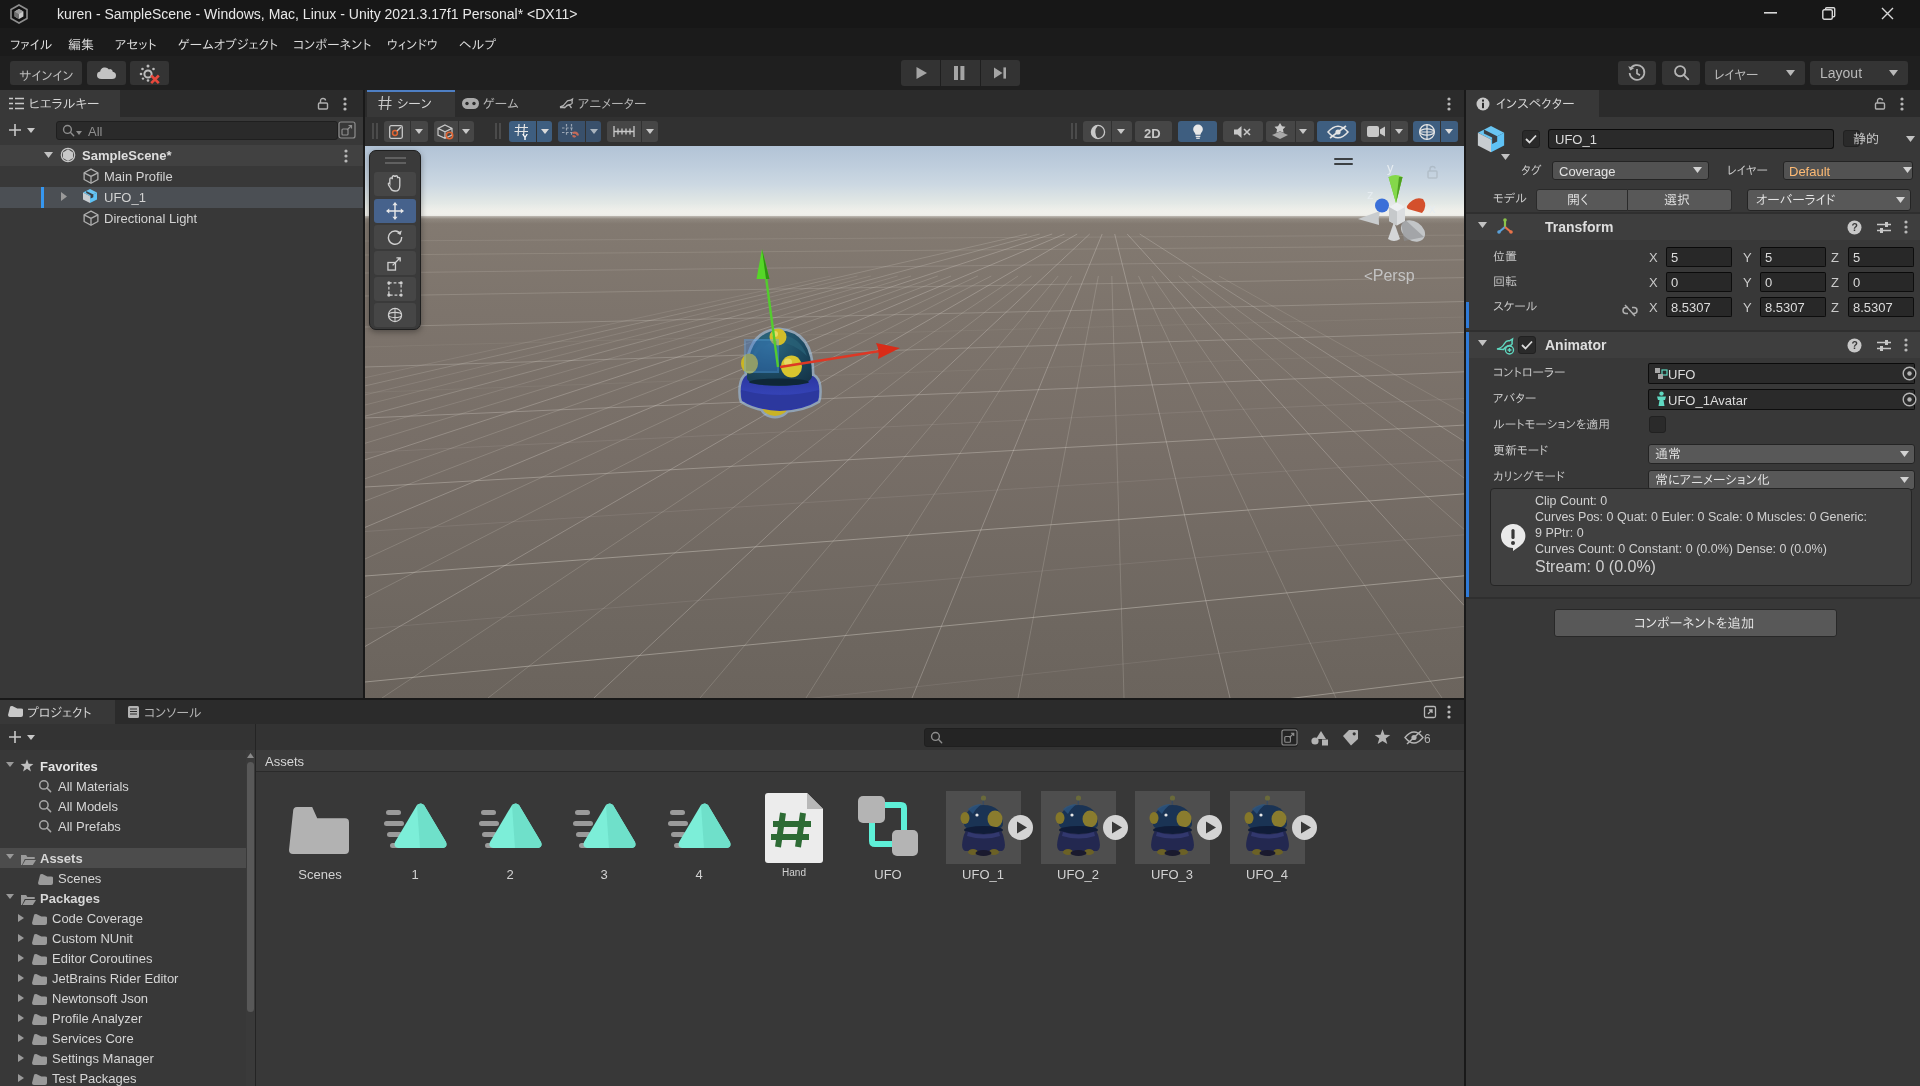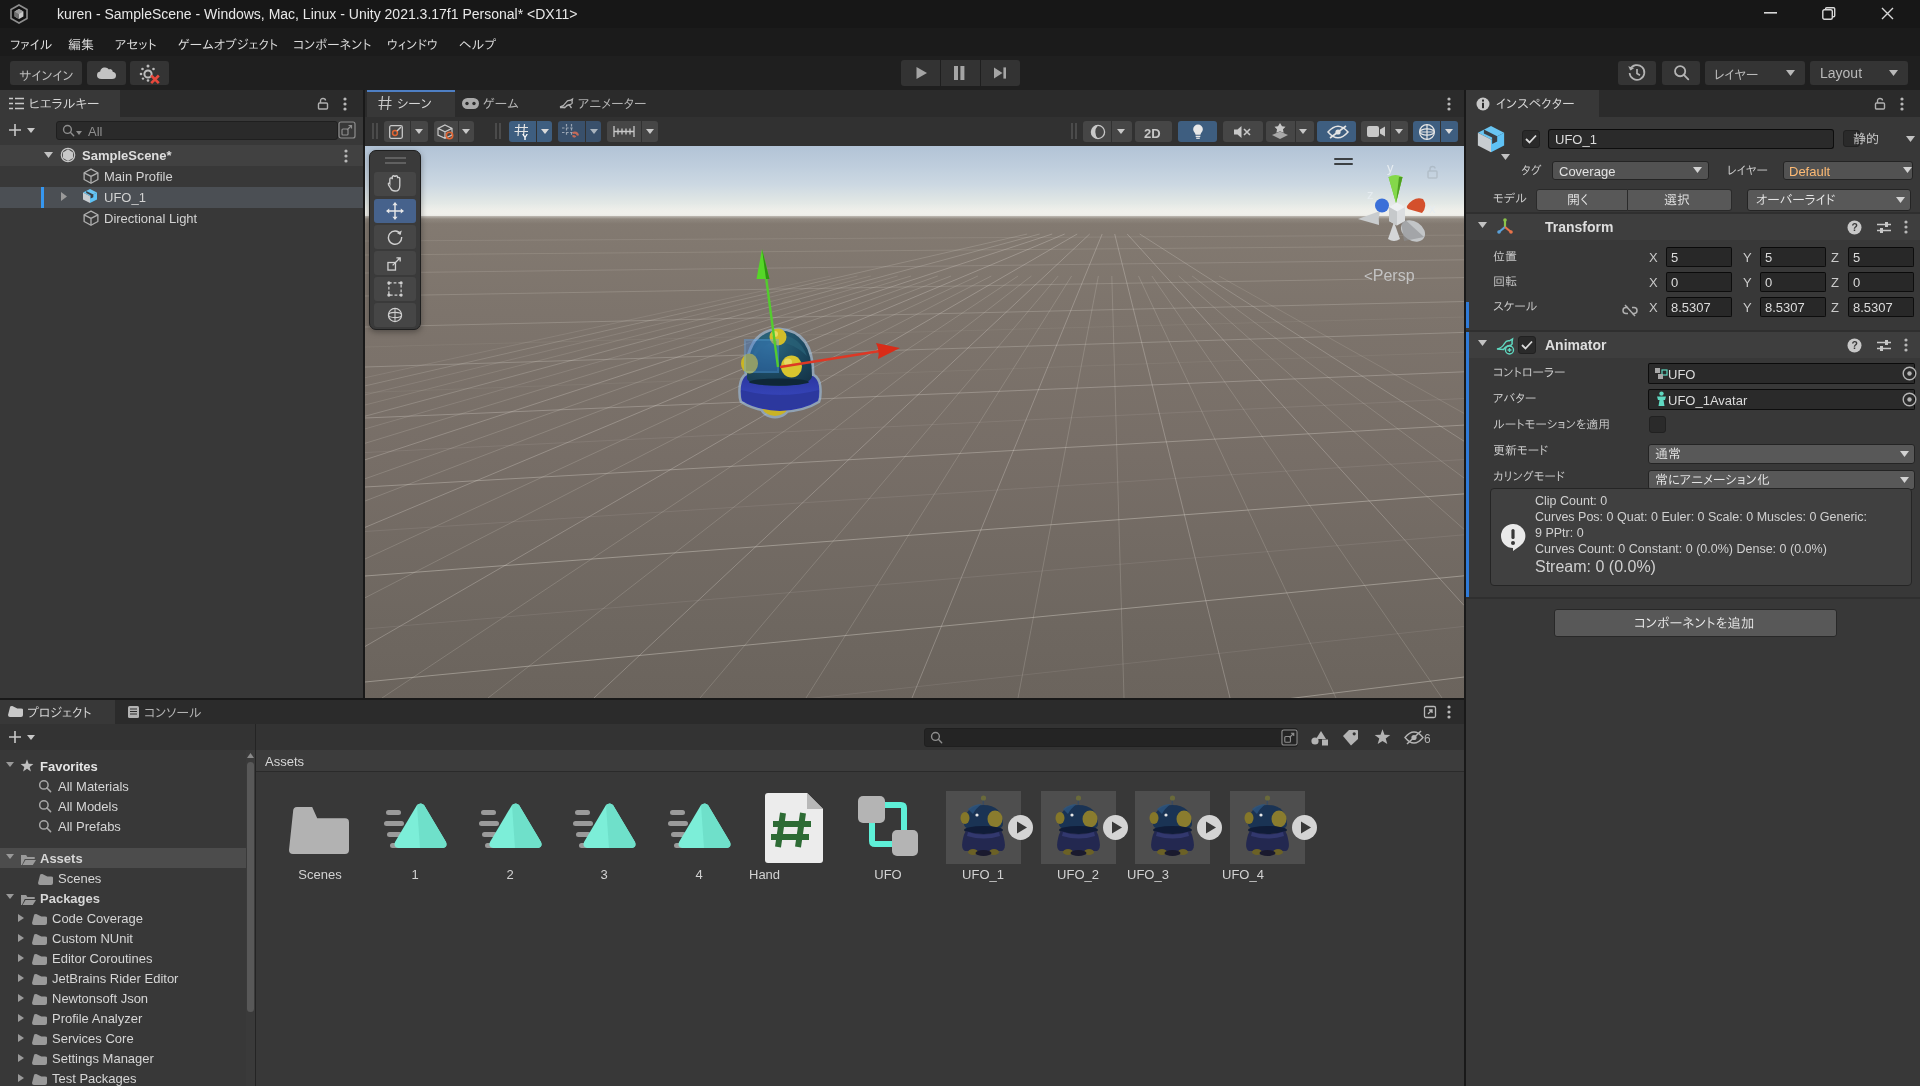--- a/index.html
+++ b/index.html
@@ -1471,18 +1471,18 @@
       <svg width="27" height="27" viewBox="0 0 27 27">
 <circle cx="13.5" cy="13.5" r="12.5" fill="#d4d4d4"></circle>
 <path d="M10 7.5 L20 13.5 L10 19.5 Z" fill="#383838"></path>
       </svg>
     </div>
     <div class="abs" style="left:275px;top:167px;width:90px;text-align:center;font-size:13px;color:#d2d2d2">Scenes</div>
     <div class="abs" style="left:370px;top:167px;width:90px;text-align:center;font-size:13px;color:#d2d2d2">1</div>
     <div class="abs" style="left:465px;top:167px;width:90px;text-align:center;font-size:13px;color:#d2d2d2">2</div>
     <div class="abs" style="left:559px;top:167px;width:90px;text-align:center;font-size:13px;color:#d2d2d2">3</div>
     <div class="abs" style="left:654px;top:167px;width:90px;text-align:center;font-size:13px;color:#d2d2d2">4</div>
-    <div class="abs" style="left:749px;top:167px;width:90px;text-align:left;font-size:13px;color:#d2d2d2">Hand</div>
+    <div class="abs" style="left:749px;top:167px;width:90px;text-align:center;font-size:10px;color:#d2d2d2">Hand</div>
     <div class="abs" style="left:843px;top:167px;width:90px;text-align:center;font-size:13px;color:#d2d2d2">UFO</div>
     <div class="abs" style="left:938px;top:167px;width:90px;text-align:center;font-size:13px;color:#d2d2d2">UFO_1</div>
     <div class="abs" style="left:1033px;top:167px;width:90px;text-align:center;font-size:13px;color:#d2d2d2">UFO_2</div>
-    <div class="abs" style="left:1127px;top:167px;width:90px;font-size:13px;color:#d2d2d2">UFO_3</div>
-    <div class="abs" style="left:1222px;top:167px;width:90px;text-align:left;font-size:13px;color:#d2d2d2">UFO_4</div>
+    <div class="abs" style="left:1127px;top:167px;width:90px;text-align:center;font-size:13px;color:#d2d2d2">UFO_3</div>
+    <div class="abs" style="left:1222px;top:167px;width:90px;text-align:center;font-size:13px;color:#d2d2d2">UFO_4</div>
   </div>
 </body></html>

